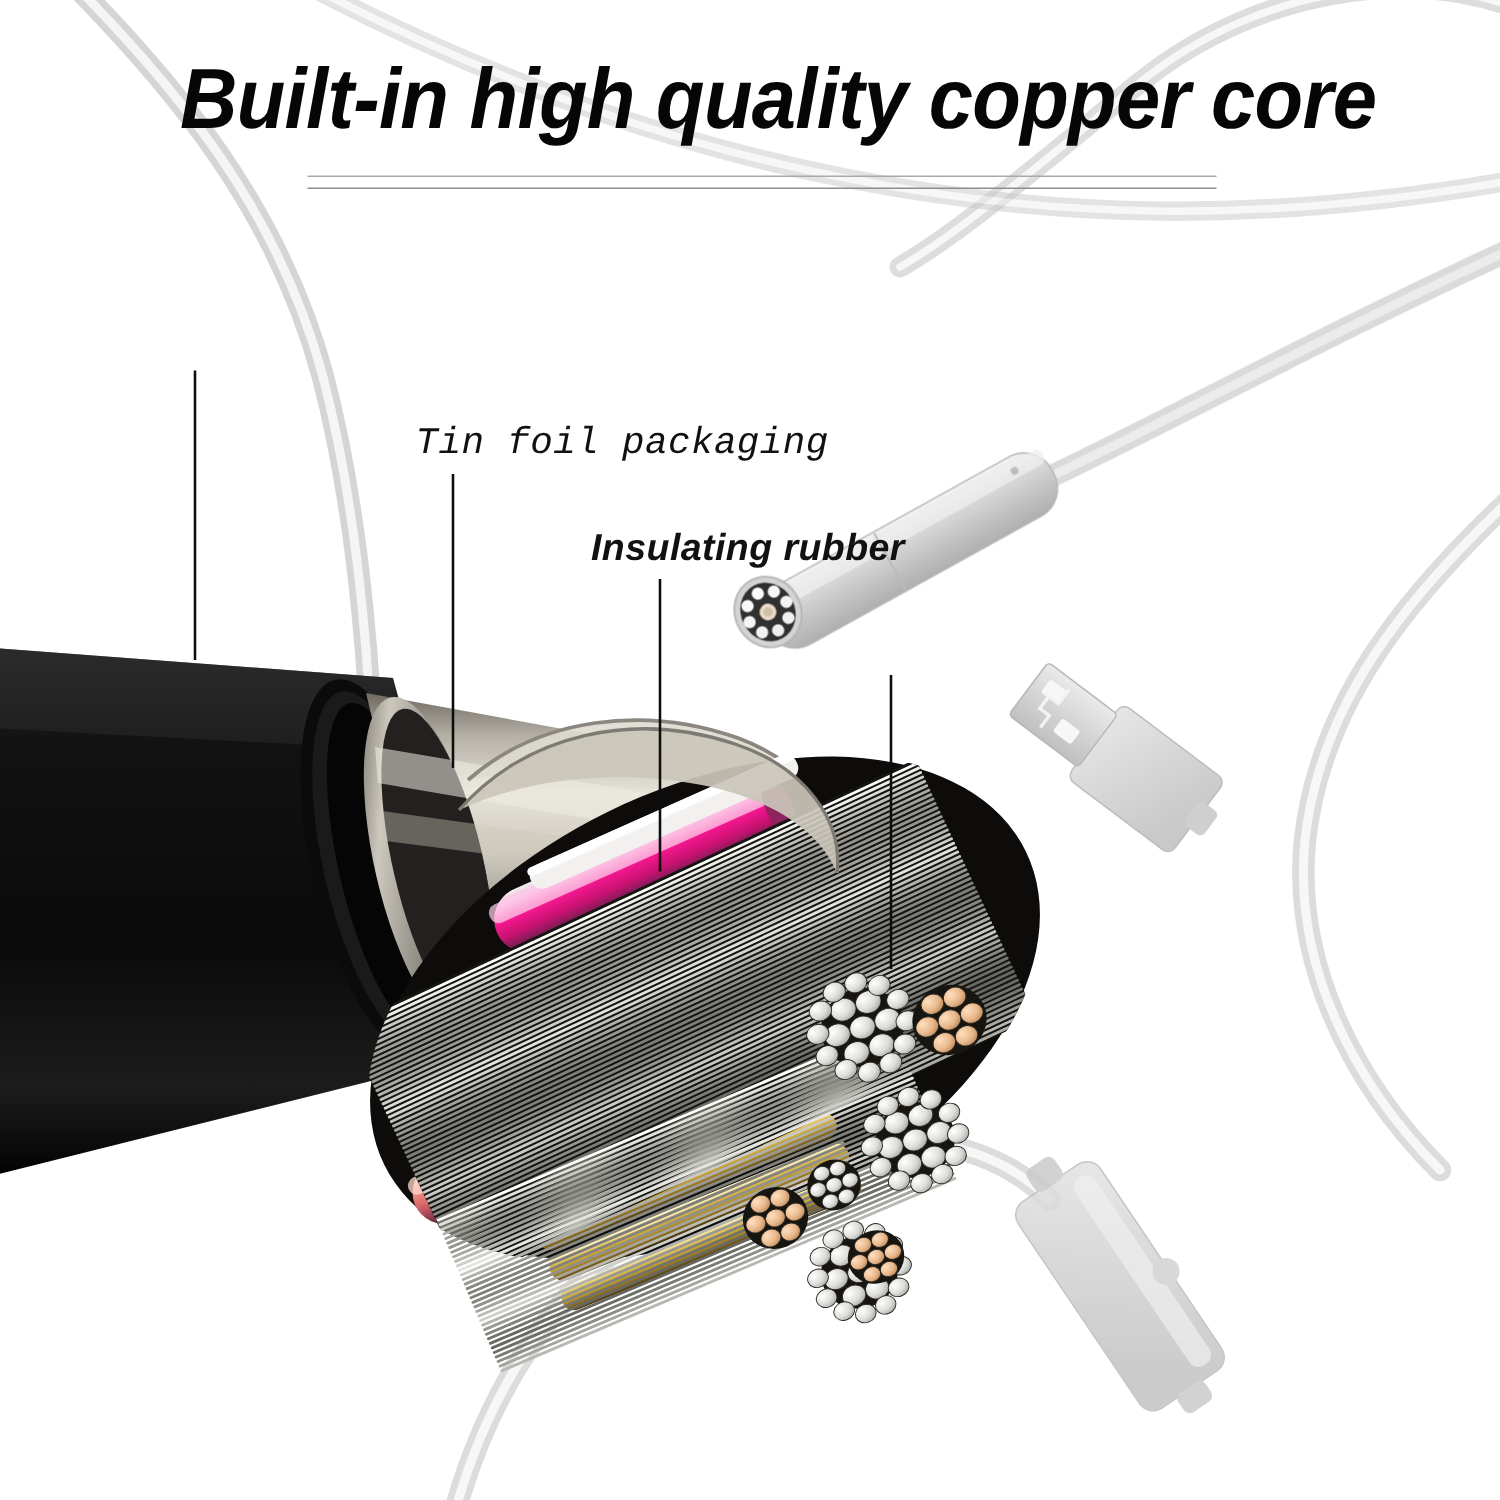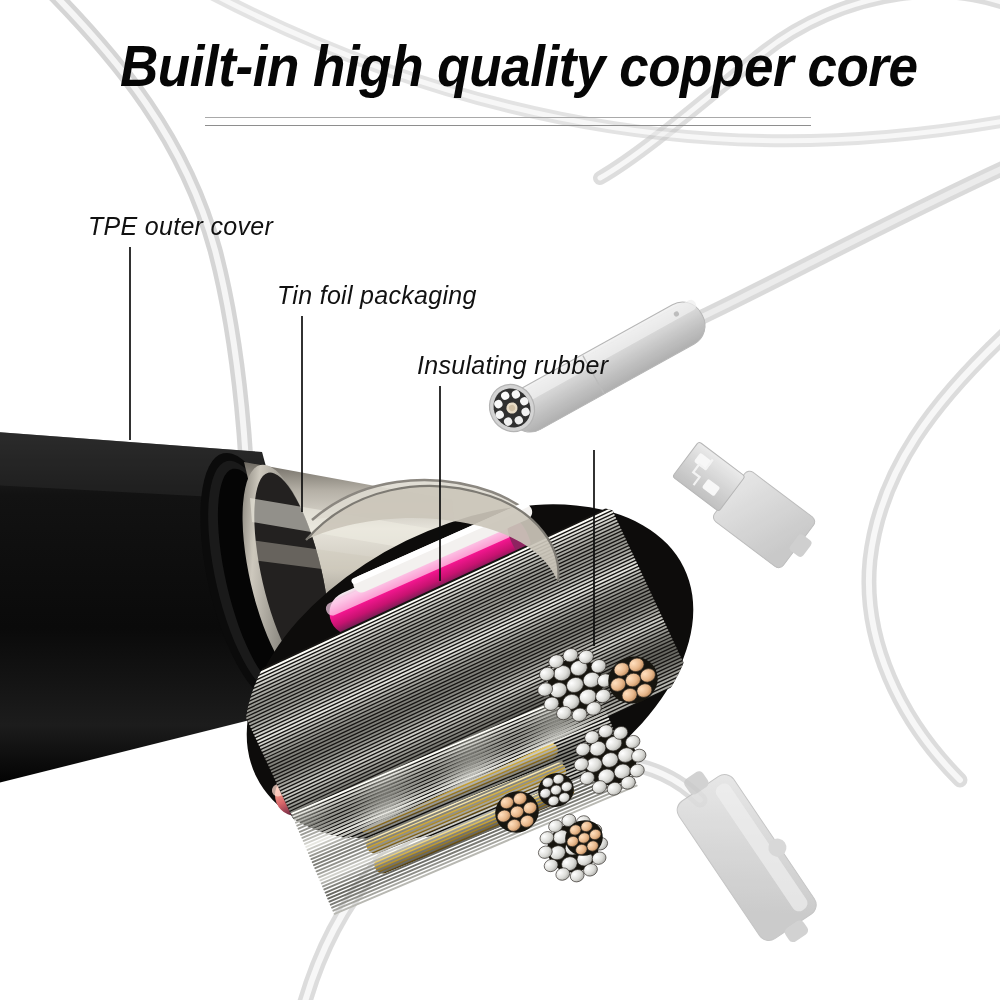--- a/index.html
+++ b/index.html
@@ -31,22 +31,22 @@
 
   .lbl{
     position:absolute;z-index:4;
     font-family:"Liberation Sans",sans-serif;
     font-style:italic;font-weight:400;
     font-size:25px;color:#111;
     white-space:nowrap;
     letter-spacing:0.3px;
   }
   .lbl.l1{left:88px;top:212px;}
-  .lbl.l2{left:277px;top:281px;}
-  .lbl.l3{left:417px;top:351px;}
+  .lbl.l2{left:277px;top:281px;font-family:Liberation Mono, monospace;}
+  .lbl.l3{left:394px;top:351px;font-weight:bold;}
   .lbl.l4{left:563px;top:415px;}
 </style>
 </head>
 <body>
 
 <div id="stage">
 
   <svg class="layer" id="bg" viewBox="0 0 1000 1000">
     <defs>
       <linearGradient id="ghostTube" x1="0" y1="0" x2="0" y2="1">
@@ -526,17 +526,16 @@
         <line x1="302" y1="316" x2="302" y2="512"></line>
         <line x1="440" y1="386" x2="440" y2="581"></line>
         <line x1="594" y1="450" x2="594" y2="646"></line>
       </g>
   </svg>
 
   <div class="title">Built-in high quality copper core</div>
   <div class="rule r1"></div>
   <div class="rule r2"></div>
 
-  <div class="lbl l1">TPE outer cover</div>
   <div class="lbl l2">Tin foil packaging</div>
   <div class="lbl l3">Insulating rubber</div>
 
 </div>
 
 </body></html>

